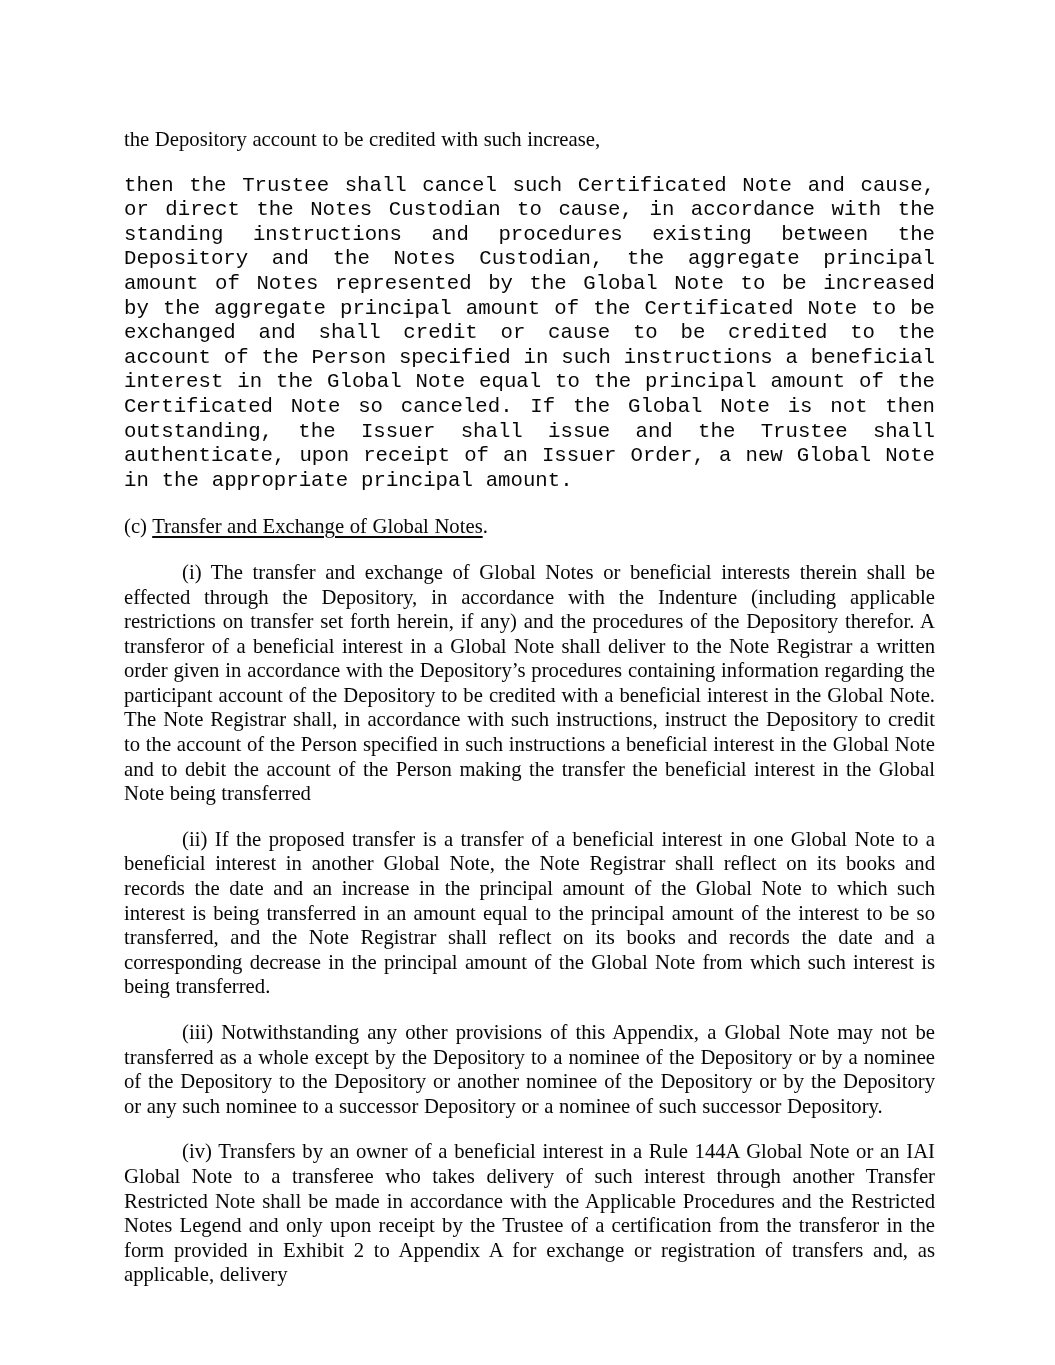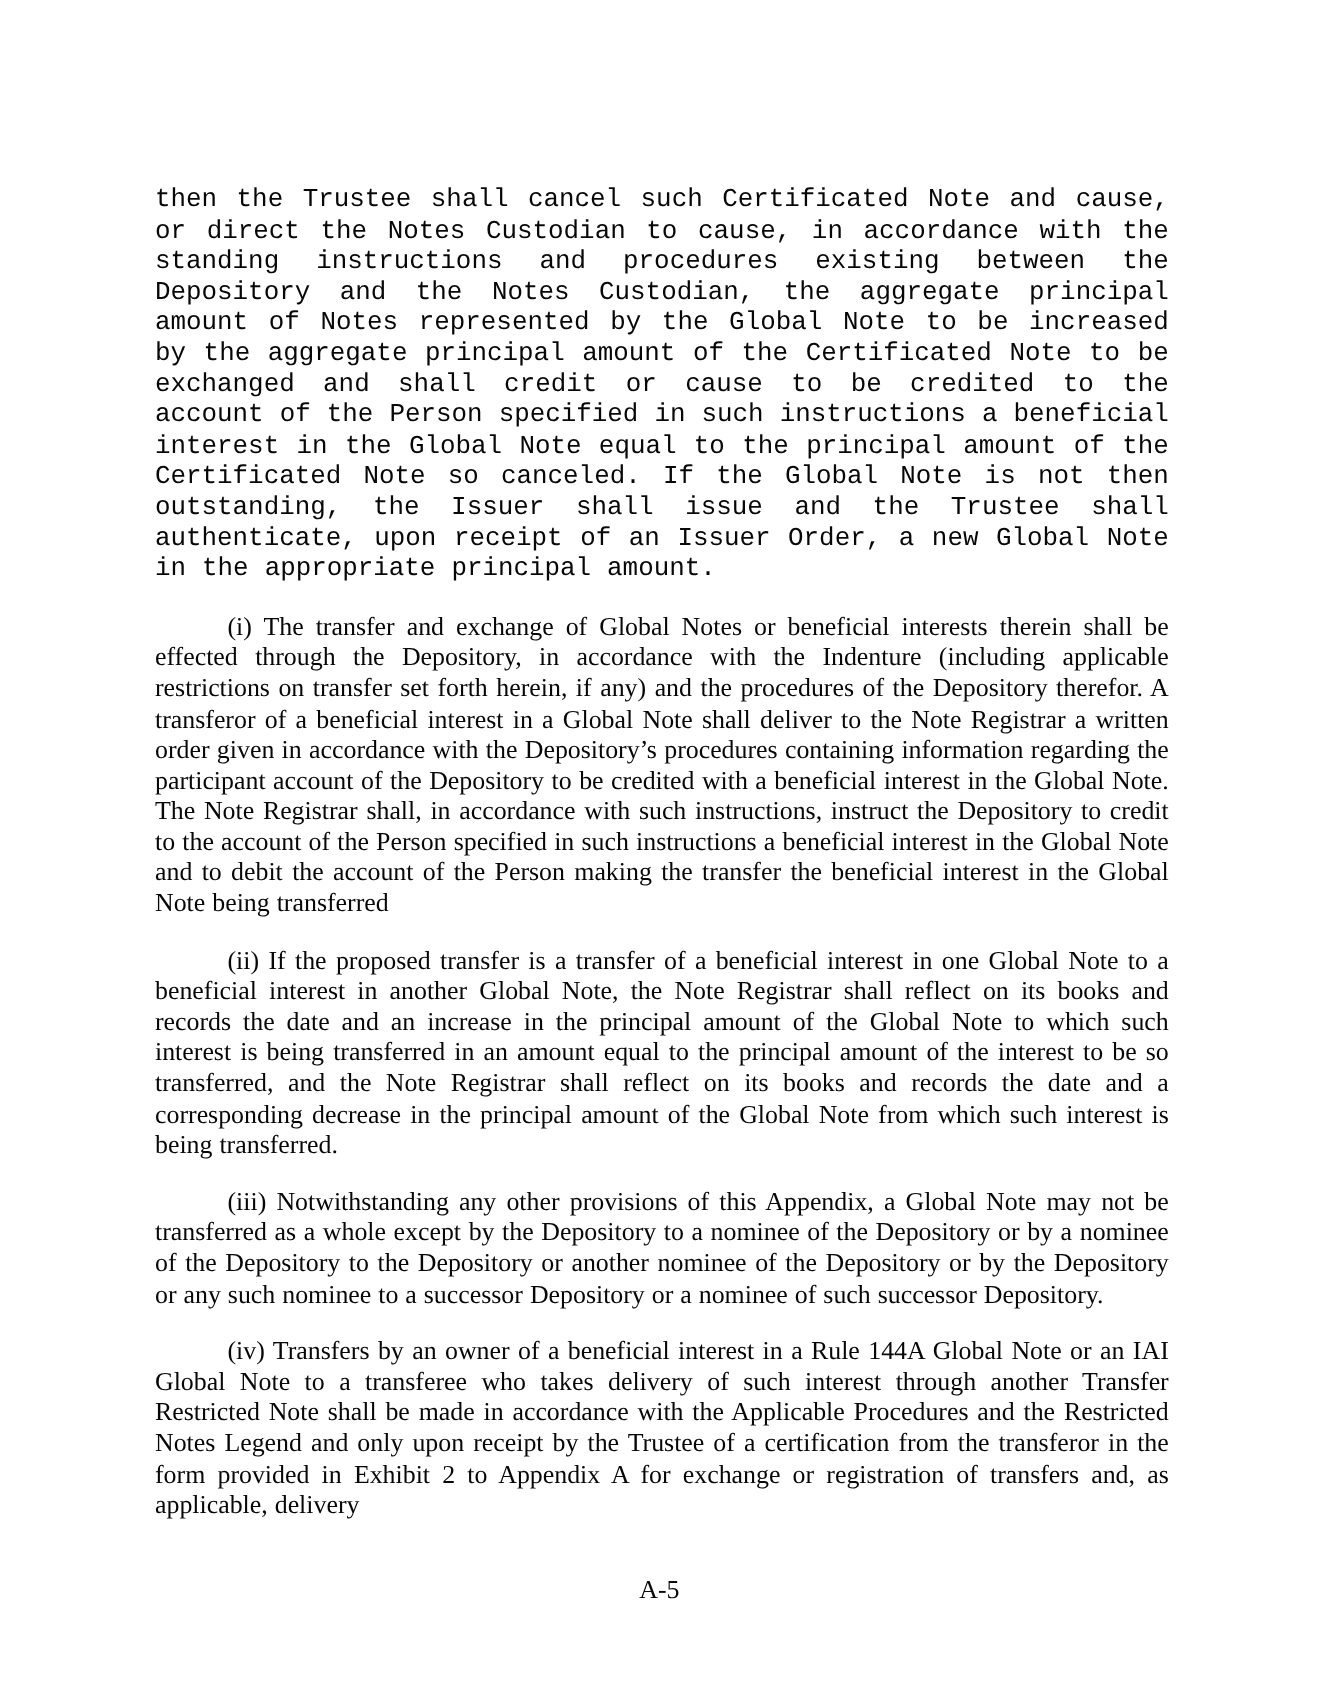--- a/index.html
+++ b/index.html
@@ -62,28 +62,29 @@
     font-size: 20.7px;
     color: #070707;
   }
 </style>
 </head>
 <body>
 
 <div class="page">
   <div class="content">
 
+    <p class="intro-line">the Depository account to be credited with such increase,</p>
 
     <p class="para-main">then the Trustee shall cancel such Certificated Note and cause, or direct the Notes Custodian to cause, in accordance with the standing instructions and procedures existing between the Depository and the Notes Custodian, the aggregate principal amount of Notes represented by the Global Note to be increased by the aggregate principal amount of the Certificated Note to be exchanged and shall credit or cause to be credited to the account of the Person specified in such instructions a beneficial interest in the Global Note equal to the principal amount of the Certificated Note so canceled. If the Global Note is not then outstanding, the Issuer shall issue and the Trustee shall authenticate, upon receipt of an Issuer Order, a new Global Note in the appropriate principal amount.</p>
 
+    <p class="heading-c"><span>(c) </span><span class="underline">Transfer and Exchange of Global Notes</span><span>.</span></p>
 
     <p class="subpara">(i) The transfer and exchange of Global Notes or beneficial interests therein shall be effected through the Depository, in accordance with the Indenture (including applicable restrictions on transfer set forth herein, if any) and the procedures of the Depository therefor. A transferor of a beneficial interest in a Global Note shall deliver to the Note Registrar a written order given in accordance with the Depository’s procedures containing information regarding the participant account of the Depository to be credited with a beneficial interest in the Global Note. The Note Registrar shall, in accordance with such instructions, instruct the Depository to credit to the account of the Person specified in such instructions a beneficial interest in the Global Note and to debit the account of the Person making the transfer the beneficial interest in the Global Note being transferred</p>
 
     <p class="subpara">(ii) If the proposed transfer is a transfer of a beneficial interest in one Global Note to a beneficial interest in another Global Note, the Note Registrar shall reflect on its books and records the date and an increase in the principal amount of the Global Note to which such interest is being transferred in an amount equal to the principal amount of the interest to be so transferred, and the Note Registrar shall reflect on its books and records the date and a corresponding decrease in the principal amount of the Global Note from which such interest is being transferred.</p>
 
     <p class="subpara">(iii) Notwithstanding any other provisions of this Appendix, a Global Note may not be transferred as a whole except by the Depository to a nominee of the Depository or by a nominee of the Depository to the Depository or another nominee of the Depository or by the Depository or any such nominee to a successor Depository or a nominee of such successor Depository.</p>
 
     <p class="subpara">(iv) Transfers by an owner of a beneficial interest in a Rule 144A Global Note or an IAI Global Note to a transferee who takes delivery of such interest through another Transfer Restricted Note shall be made in accordance with the Applicable Procedures and the Restricted Notes Legend and only upon receipt by the Trustee of a certification from the transferor in the form provided in Exhibit 2 to Appendix A for exchange or registration of transfers and, as applicable, delivery</p>
 
   </div>
 
-  <div class="footer">A-5</div>
 </div>
 
 </body></html>

